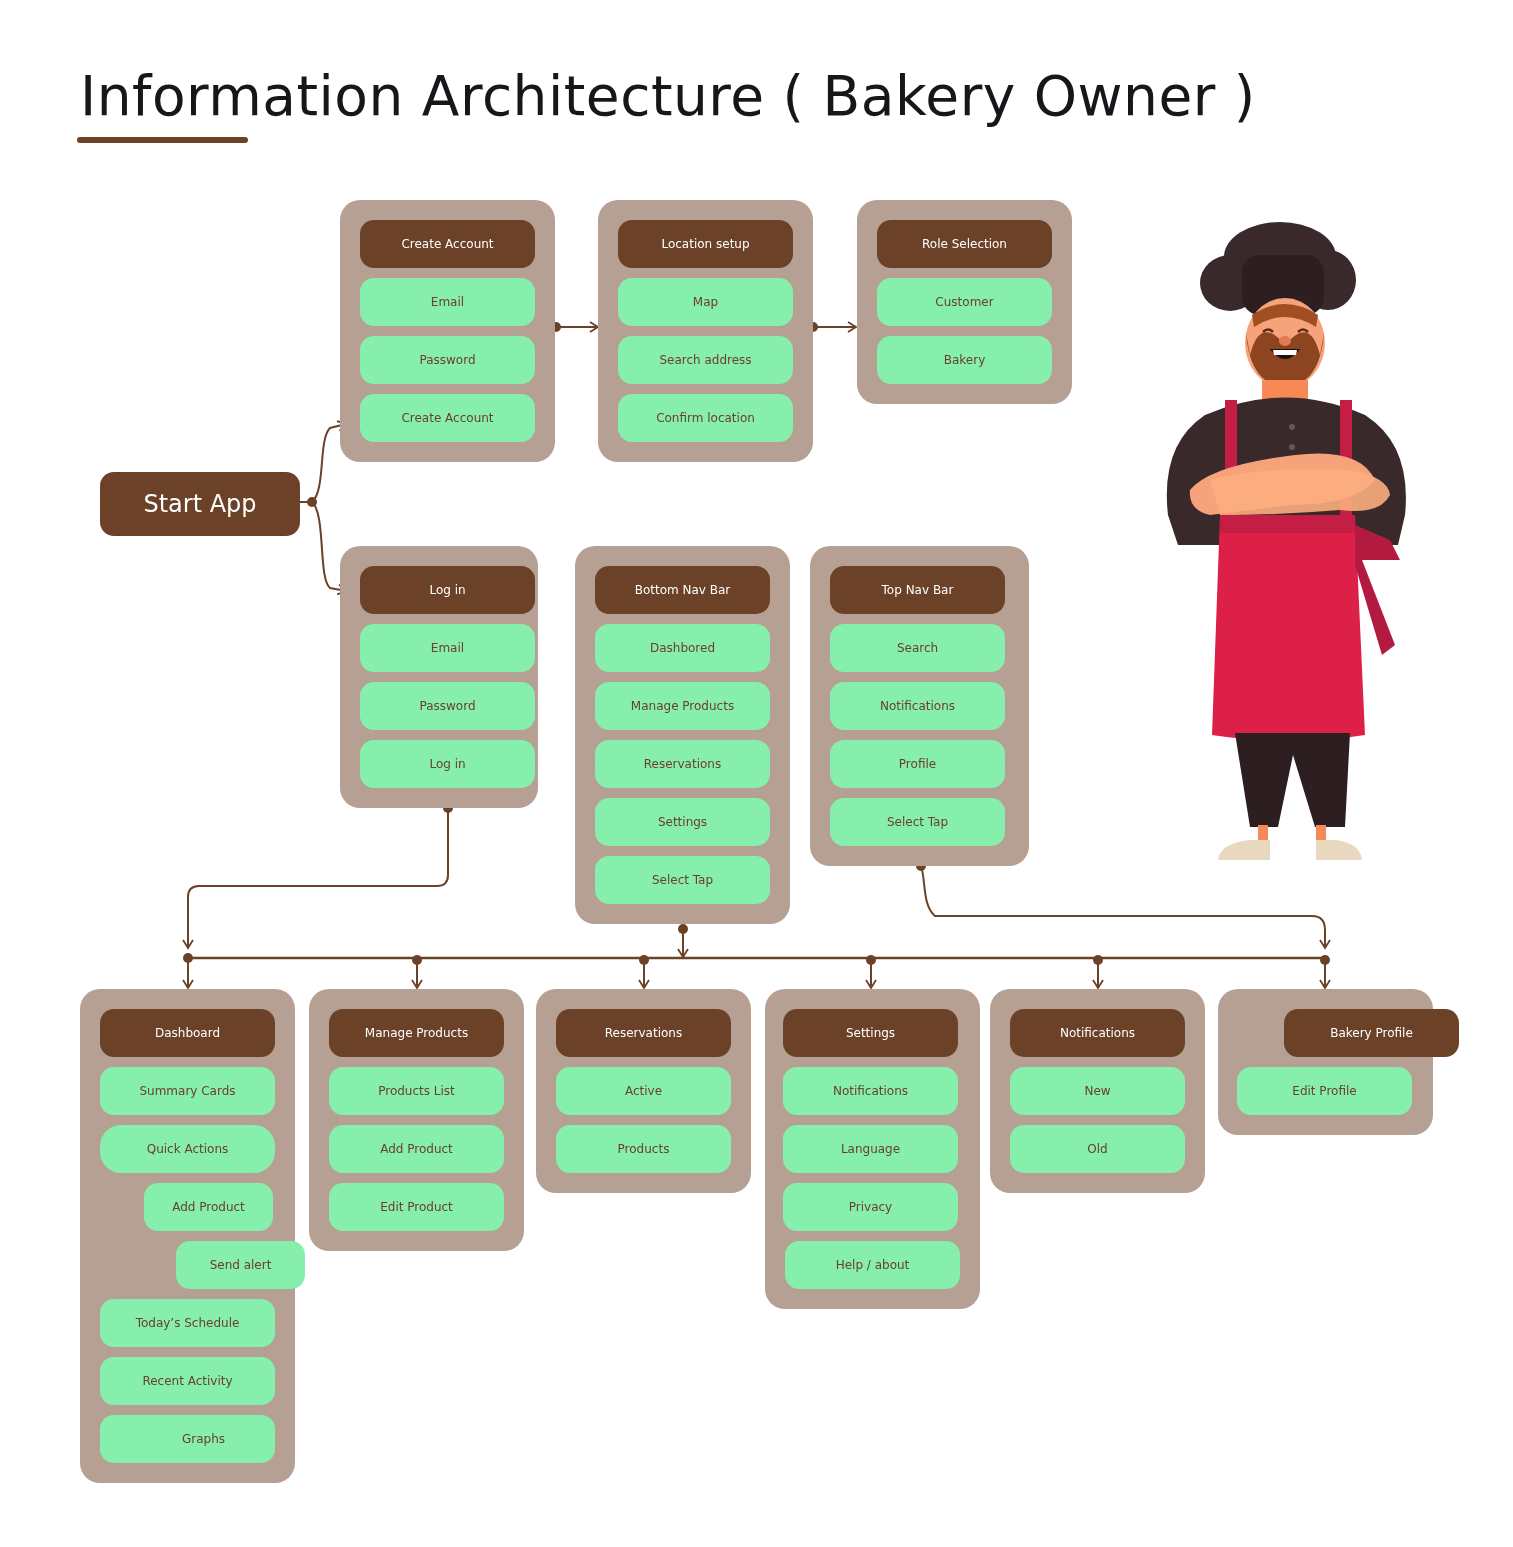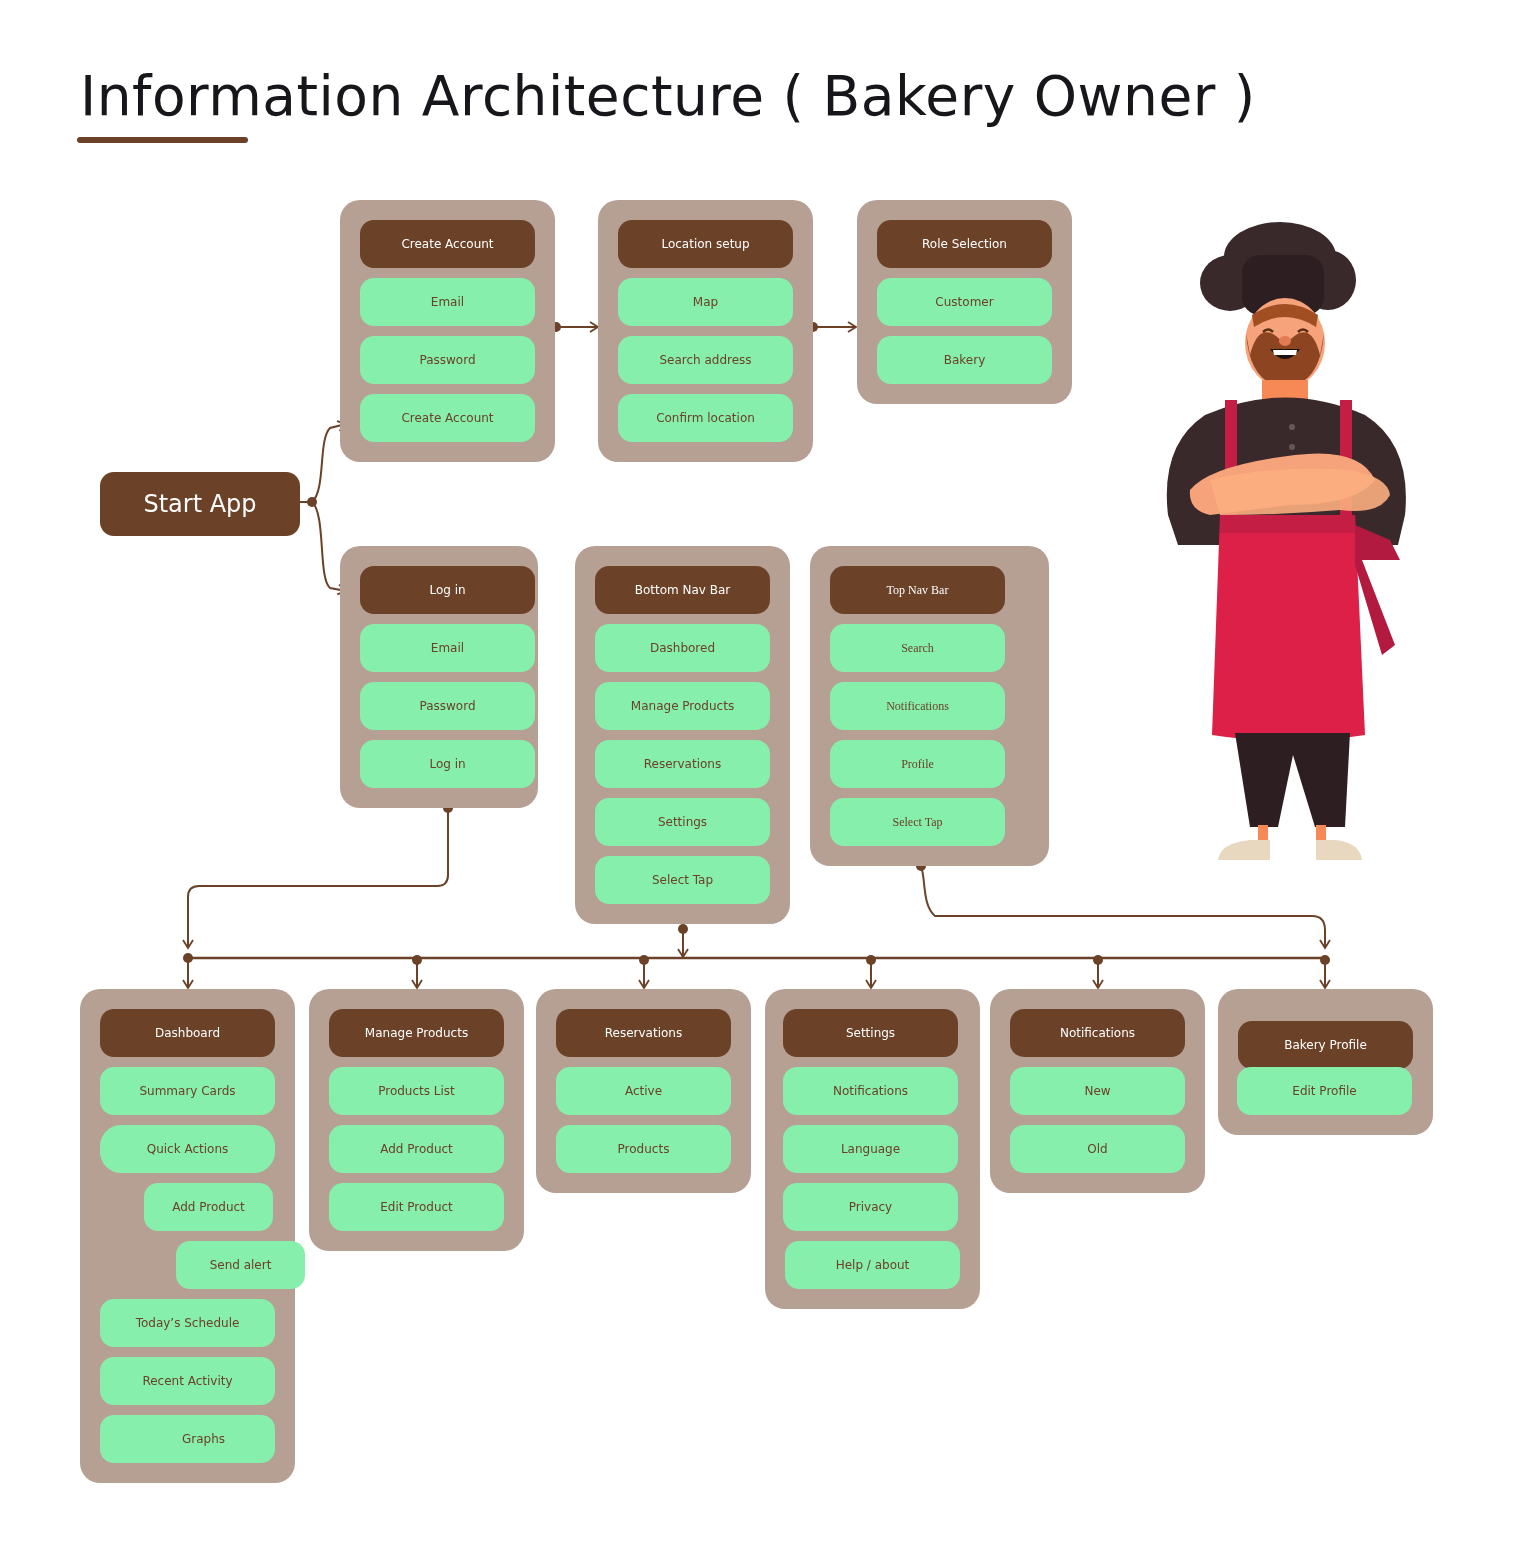--- a/index.html
+++ b/index.html
@@ -125,21 +125,21 @@
 
 <div class="group" style="left:575px;top:546px;width:215px;height:378px;">
   <div class="pill head" style="top:20px;">Bottom Nav Bar</div>
   <div class="pill item" style="top:78px;">Dashbored</div>
   <div class="pill item" style="top:136px;">Manage Products</div>
   <div class="pill item" style="top:194px;">Reservations</div>
   <div class="pill item" style="top:252px;">Settings</div>
   <div class="pill item" style="top:310px;">Select Tap</div>
 </div>
 
-<div class="group" style="left:810px;top:546px;width:239px;height:320px;font-family:Liberation Serif, serif;">
+<div class="group" style="left:810px;top:546px;width:219px;height:320px;">
   <div class="pill head" style="top:20px;">Top Nav Bar</div>
   <div class="pill item" style="top:78px;">Search</div>
   <div class="pill item" style="top:136px;">Notifications</div>
   <div class="pill item" style="top:194px;">Profile</div>
   <div class="pill item" style="top:252px;">Select Tap</div>
 </div>
 
 <div class="group" style="left:80px;top:989px;width:215px;height:494px;">
   <div class="pill head" style="top:20px;">Dashboard</div>
   <div class="pill item" style="top:78px;">Summary Cards</div>
@@ -172,21 +172,21 @@
   <div class="pill item" style="top:252px;left:20px;">Help / about</div>
 </div>
 
 <div class="group" style="left:990px;top:989px;width:215px;height:204px;">
   <div class="pill head" style="top:20px;">Notifications</div>
   <div class="pill item" style="top:78px;">New</div>
   <div class="pill item" style="top:136px;">Old</div>
 </div>
 
 <div class="group" style="left:1218px;top:989px;width:215px;height:146px;">
-  <div class="pill head" style="top:32px;">Bakery Profile</div>
+  <div class="pill head" style="top:20px;margin-left:46px;">Bakery Profile</div>
   <div class="pill item" style="top:78px;left:19px;">Edit Profile</div>
 </div>
 
 <svg class="chef" width="270" height="650" viewBox="0 0 270 650">
 
   <ellipse cx="80" cy="68" rx="30" ry="28" fill="#3a292b"></ellipse>
   <ellipse cx="178" cy="65" rx="28" ry="30" fill="#3a292b"></ellipse>
   <ellipse cx="130" cy="42" rx="56" ry="35" fill="#3a292b"></ellipse>
   <rect x="92" y="40" width="82" height="60" rx="18" fill="#2d1f21"></rect>
 

